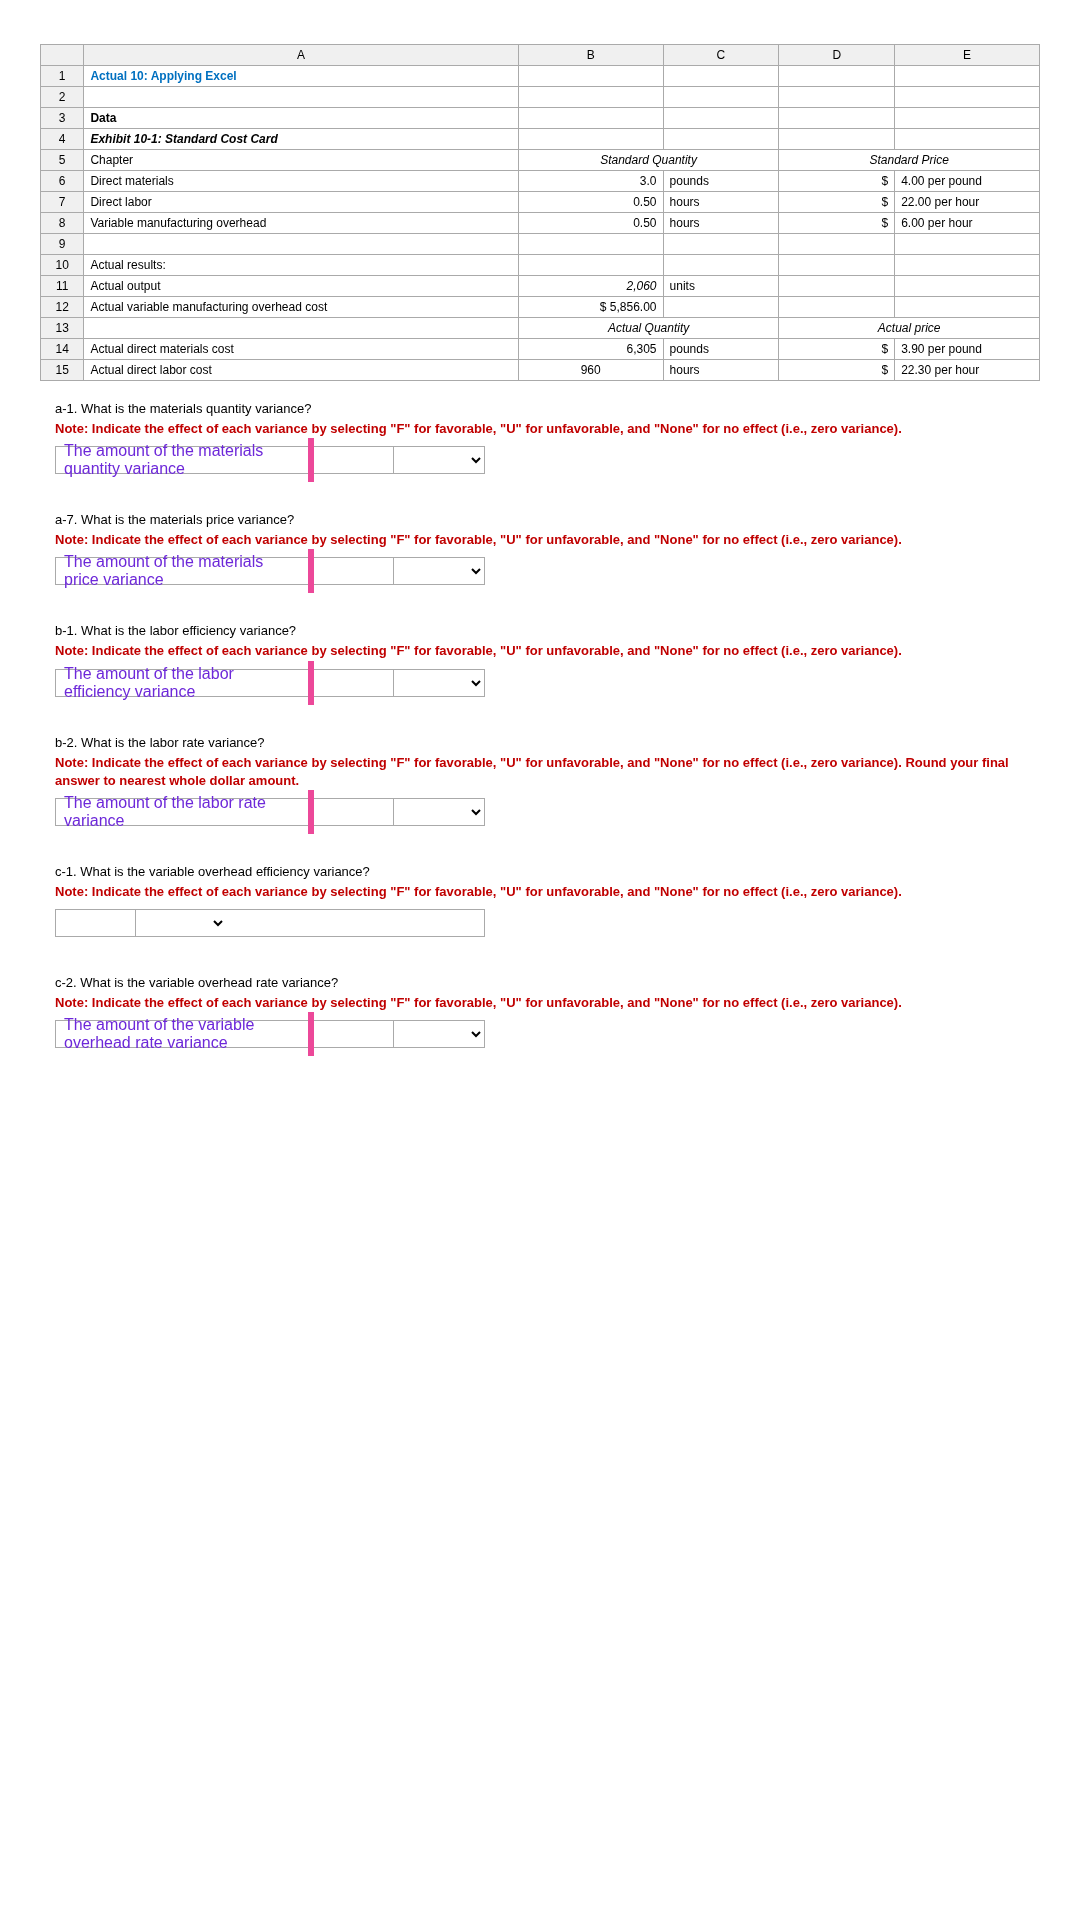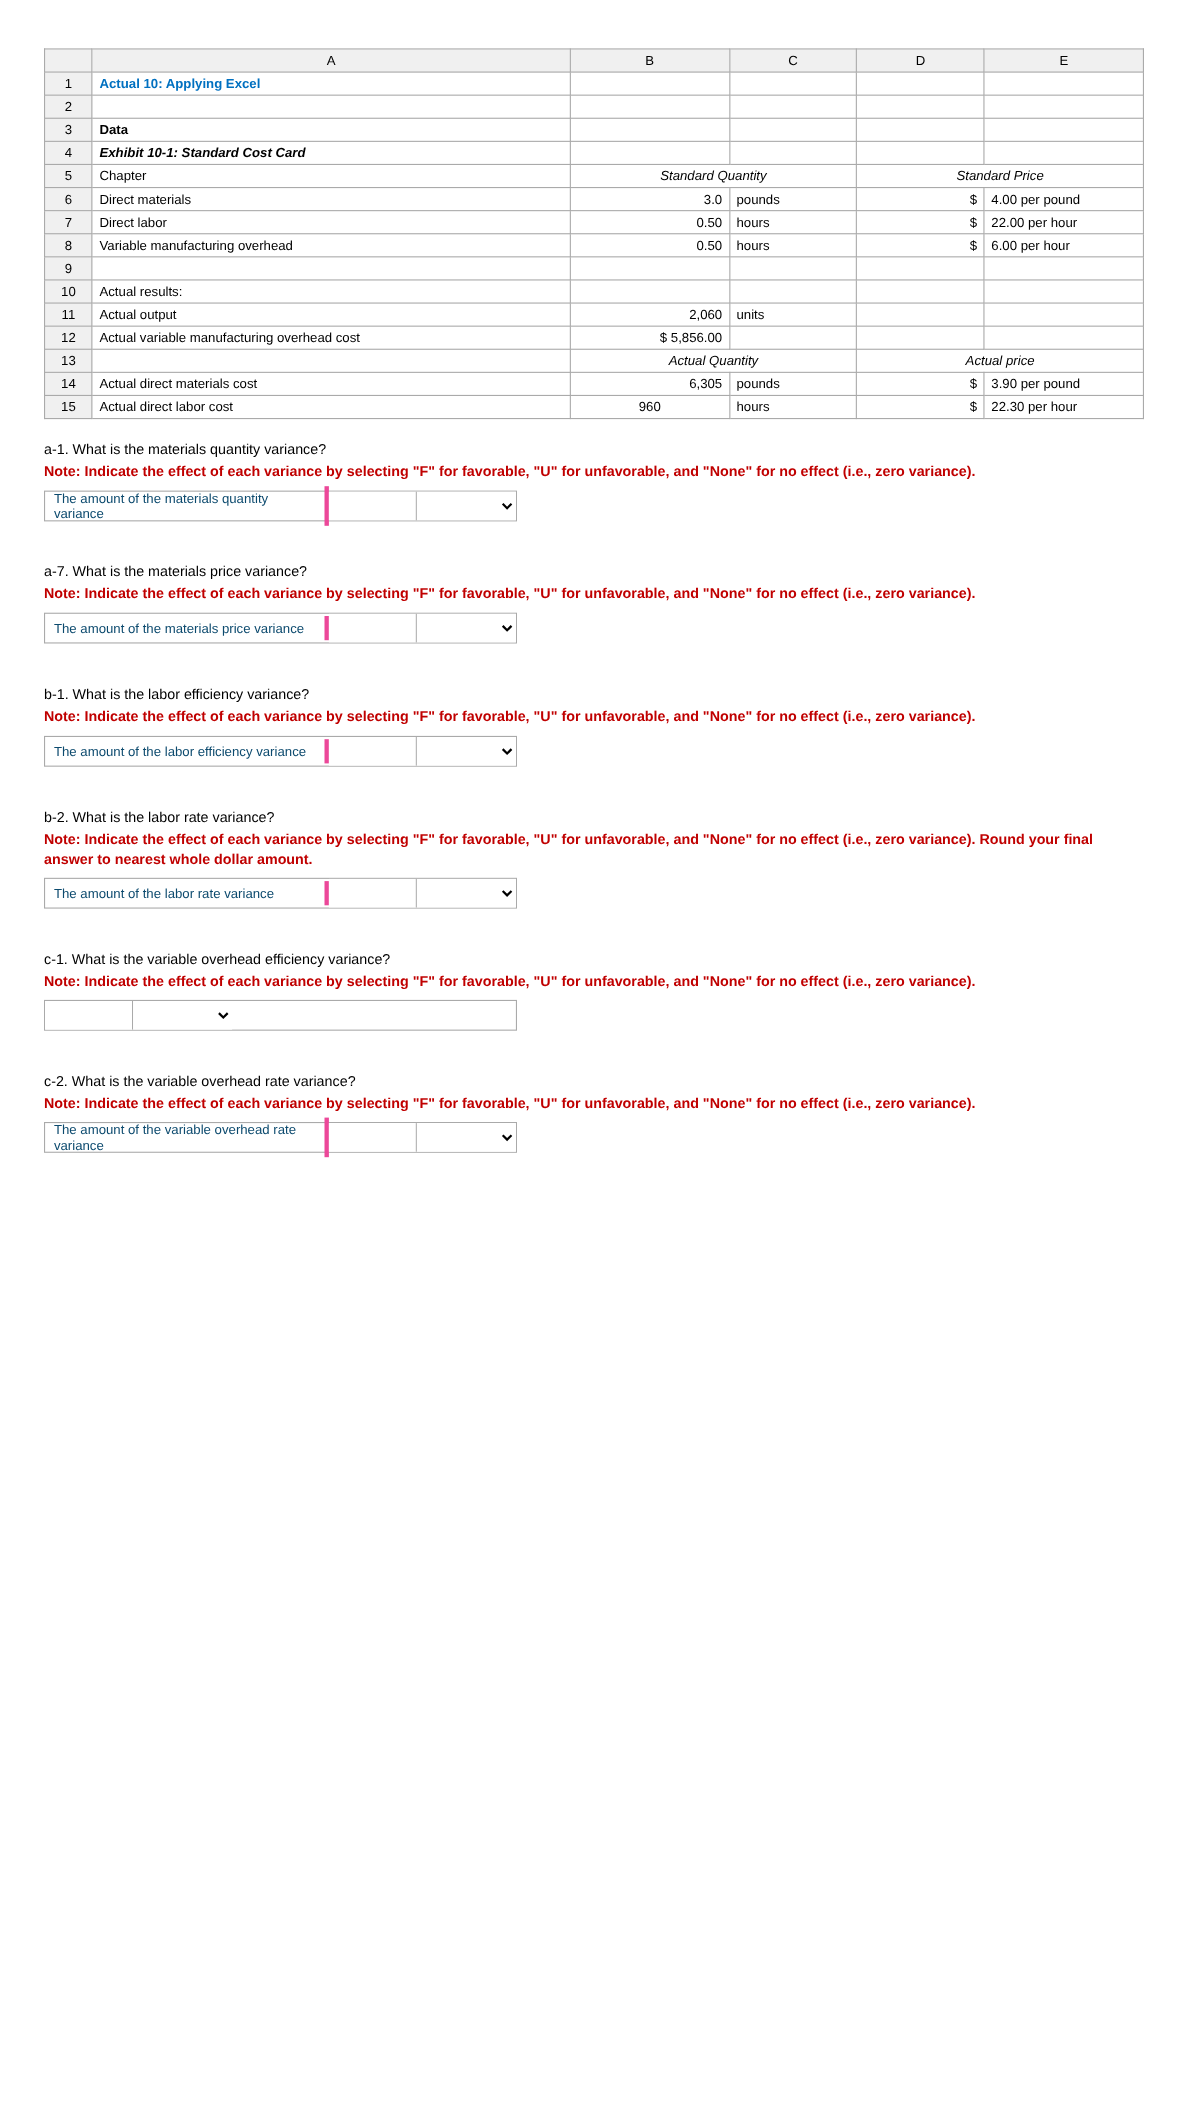--- a/index.html
+++ b/index.html
@@ -46,36 +46,36 @@
       min-width: 30px;
     }
     .col-a { width: 300px; }
     .col-b { width: 100px; text-align: right; }
     .col-c { width: 80px; text-align: left; }
     .col-d { width: 80px; text-align: right; }
     .col-e { width: 100px; text-align: left; }
     .chapter-link { color: #0070c0; font-weight: bold; }
     .bold { font-weight: bold; }
     
-    .question-section { margin-bottom: 20px; }
+    .question-section { margin-bottom: 20px; margin-left: 15px; }
     .question-label { font-size: 13px; margin-bottom: 4px; }
     .note-text { color: #c00000; font-weight: bold; font-size: 13px; margin-bottom: 8px; line-height: 1.4; }
     .answer-row {
       display: flex;
       align-items: center;
       border: 1px solid #aaa;
       width: 430px;
       height: 28px;
     }
     .answer-label {
       padding: 4px 8px;
-      font-size: 12px;
-      color: #0c4a6e;
+      font-size: 16px;
+      color: #6d28d9;
       flex: 1;
-      border-right: 4px solid #ec4899;
+      border-right: 6px solid #ec4899;
     }
     .answer-input {
       width: 80px;
       height: 100%;
       border: none;
       border-right: 1px solid #aaa;
       outline: none;
       padding: 2px 4px;
     }
     .answer-select {
@@ -180,21 +180,21 @@
         <td class="row-num">10</td>
         <td style="padding-left: 6px;">Actual results:</td>
         <td style="text-align: right;"></td>
         <td></td>
         <td style="text-align: right;"></td>
         <td></td>
       </tr>
       <tr>
         <td class="row-num">11</td>
         <td style="padding-left: 6px;">   Actual output</td>
-        <td style="text-align: right;">2,060</td>
+        <td style="text-align: right; font-style: italic;">2,060</td>
         <td>units</td>
         <td style="text-align: right;"></td>
         <td></td>
       </tr>
       <tr>
         <td class="row-num">12</td>
         <td style="padding-left: 6px;">   Actual variable manufacturing overhead cost</td>
         <td style="text-align: right;">$ 5,856.00</td>
         <td></td>
         <td style="text-align: right;"></td>

